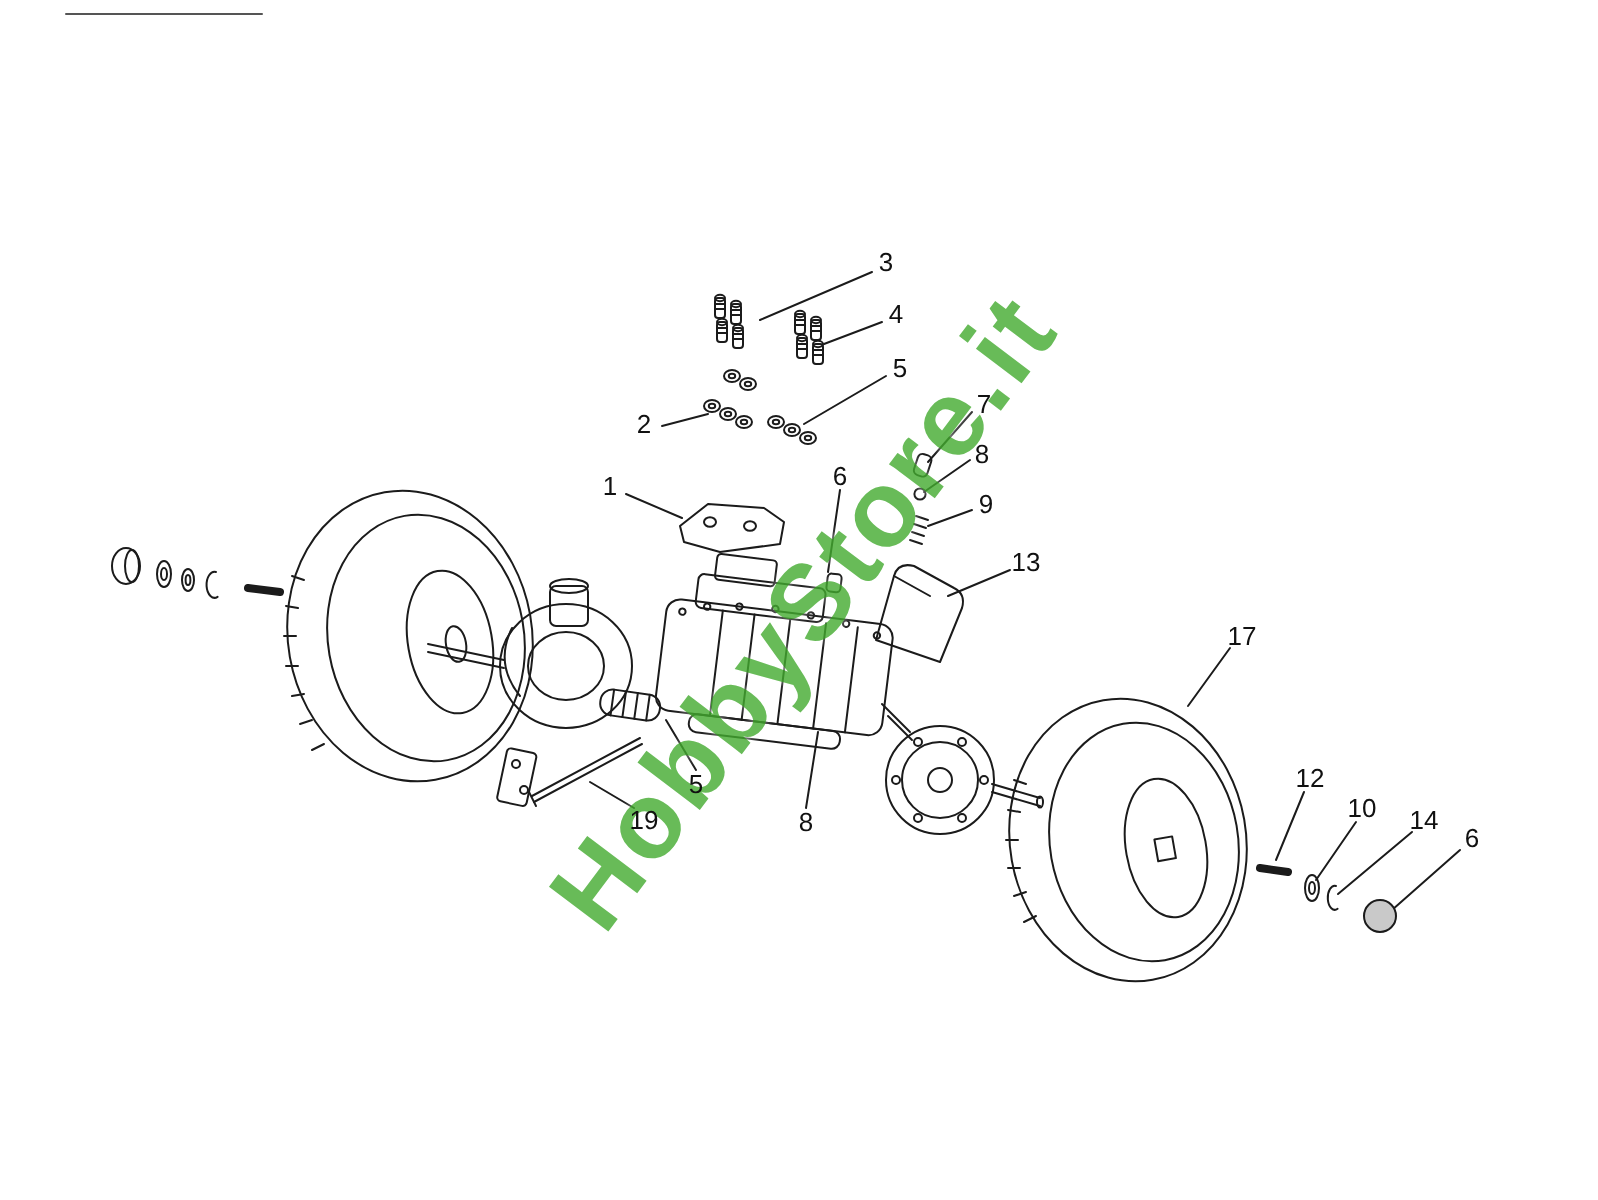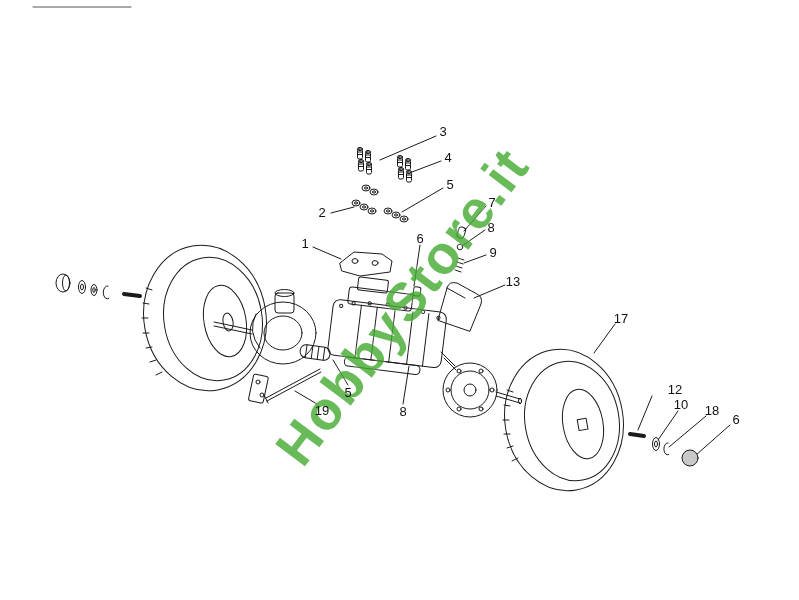--- a/index.html
+++ b/index.html
@@ -229,21 +229,21 @@
   <span class="callout" style="left:322px;top:212px">2</span>
   <span class="callout" style="left:443px;top:131px">3</span>
   <span class="callout" style="left:448px;top:157px">4</span>
   <span class="callout" style="left:450px;top:184px">5</span>
   <span class="callout" style="left:420px;top:238px">6</span>
   <span class="callout" style="left:492px;top:202px">7</span>
   <span class="callout" style="left:491px;top:227px">8</span>
   <span class="callout" style="left:493px;top:252px">9</span>
   <span class="callout" style="left:513px;top:281px">13</span>
   <span class="callout" style="left:621px;top:318px">17</span>
-  <span class="callout" style="left:675px;top:389px">12</span>
+  <span class="callout" style="left:655px;top:389px">12</span>
   <span class="callout" style="left:681px;top:404px">10</span>
-  <span class="callout" style="left:712px;top:410px">18</span>
+  <span class="callout" style="left:712px;top:410px">14</span>
   <span class="callout" style="left:736px;top:419px">6</span>
   <span class="callout" style="left:403px;top:411px">8</span>
   <span class="callout" style="left:348px;top:392px">5</span>
   <span class="callout" style="left:322px;top:410px">19</span>
 
 </div>
 
 </body></html>

